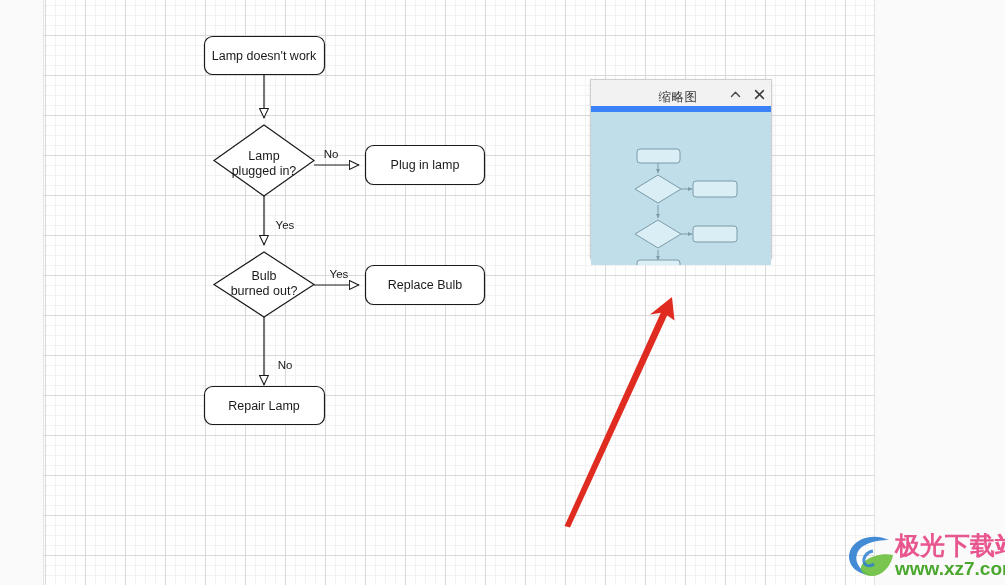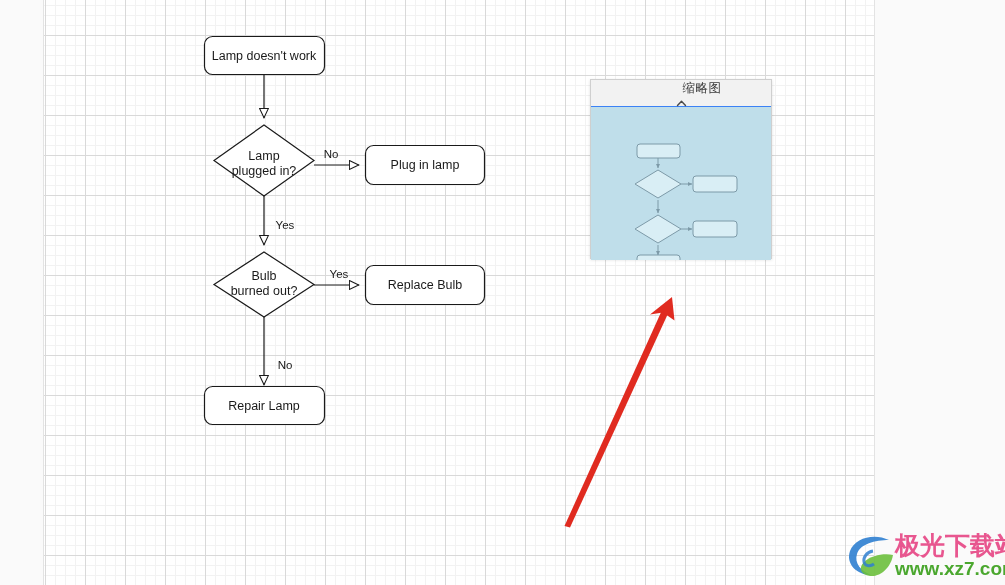--- a/index.html
+++ b/index.html
@@ -78,24 +78,23 @@
     height: 180px;
     background: #ffffff;
     border: 1px solid #cfcfcf;
     box-shadow: 0 1px 3px rgba(0,0,0,0.13);
     box-sizing: border-box;
   }
   #outline-titlebar {
     position: relative;
     height: 26px;
     background: #f2f2f2;
-    border-bottom: 1px solid #3b82f6;
+    border-bottom: 6px solid #3b82f6;
     display: flex;
-    align-items: center;
-    flex-direction: column;
+    align-items: flex-end;
   }
   #outline-title {
     flex: 1;
     text-align: center;
     font-family: "DejaVu Sans", sans-serif;
     font-size: 12.5px;
     color: #3b3b3b;
     padding-left: 42px;
     box-sizing: border-box;
     letter-spacing: 0.5px;

